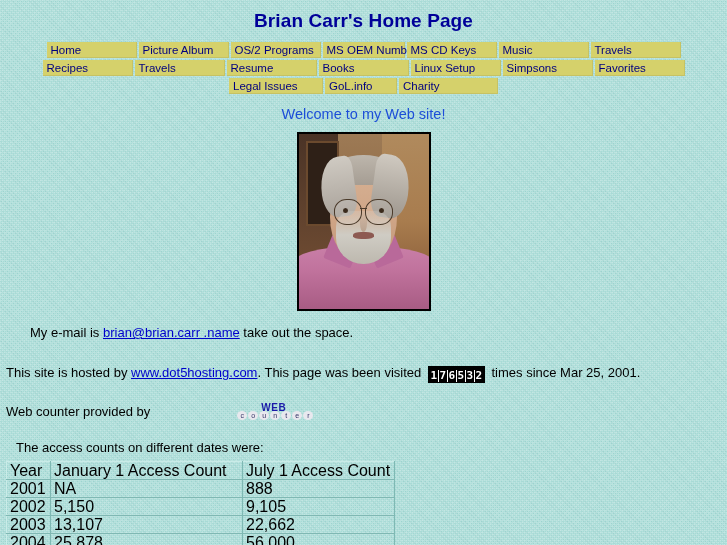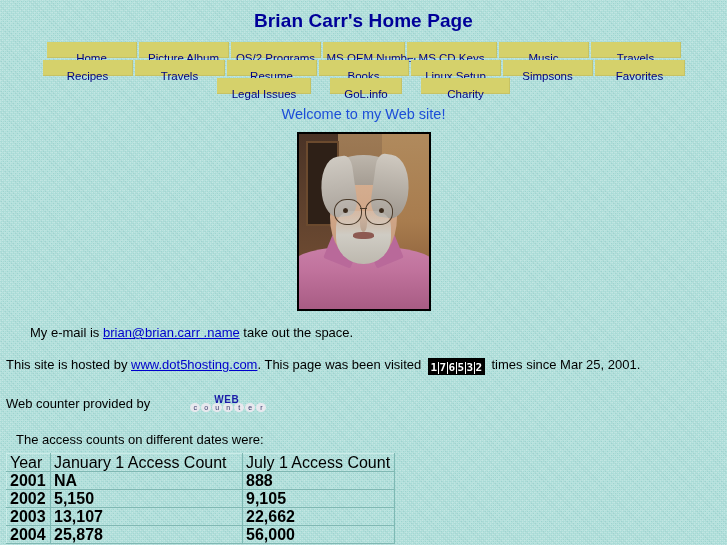--- a/index.html
+++ b/index.html
@@ -43,36 +43,35 @@
     justify-content: center;
     gap: 2px;
     margin-bottom: 2px;
   }
   .navbtn {
     background-color: #d5d16b;
     color: #000080;
     font-size: 11.5px;
     line-height: 16px;
     height: 16px;
-    text-align: center;
     white-space: nowrap;
     cursor: pointer;
     border: 0;
     box-sizing: border-box;
-    padding: 8px 4px;
+    padding: 0 4px;
     font-family: "Liberation Sans", sans-serif;
     box-shadow: inset -1px -1px 0 rgba(0,0,0,0.07);
   }
   .navrow.r1 .navbtn { width: 90px; }
   .navrow.r1 .navbtn.w-oem { width: 82px; }
   .navrow.r2 .navbtn { width: 90px; }
-  .navrow.r3 { gap: 19px; border-radius: 6px; }
+  .navrow.r3 { gap: 2px; border-radius: 6px; }
   .navrow.r3 .navbtn.w-legal { width: 94px; }
   .navrow.r3 .navbtn.w-gol   { width: 72px; }
-  .navrow.r3 .navbtn.w-char  { width: 89px; }
+  .navrow.r3 .navbtn.w-char  { width: 99px; }
 
   
   .welcome {
     text-align: center;
     font-size: 14.5px;
     margin-top: 12px;
     color: #1d4ed8;
   }
 
   
@@ -169,22 +168,22 @@
   }
 
   
   .ptext {
     margin: 0;
     padding: 0 0 0 6px;
     font-size: 13px;
     line-height: 15px;
   }
   .p-email { margin-top: 14px; padding-left: 30px; }
-  .p-host  { margin-top: 17px; }
-  .p-wc    { margin-top: 17px; display:flex; align-items:center; }
+  .p-host  { margin-top: 25px; }
+  .p-wc    { margin-top: 17px; display:flex; align-items:center;gap:47px; }
   .p-access{ margin-top: 18px; padding-left: 16px; }
 
   a.link {
     color: #0000cc;
     text-decoration: underline;
   }
 
   
   .counter {
     display: inline-block;
@@ -250,21 +249,21 @@
     margin-top: 6px;
     font-size: 16px;
     background: transparent;
   }
   .acc-table td, .acc-table th {
     border: 1px solid #c9ece8;
     border-right-color: #7fb8b3;
     border-bottom-color: #7fb8b3;
     padding: 1px 4px 1px 3px;
     text-align: left;
-    font-weight: bold;
+    font-weight: normal;
     line-height: 15px;
     white-space: nowrap;
   }
   .acc-table th { font-weight: normal; }
   .col-year { width: 36px; }
   .col-jan  { width: 184px; }
   .col-jul  { width: 114px; }
 </style>
 </head>
 <body>

